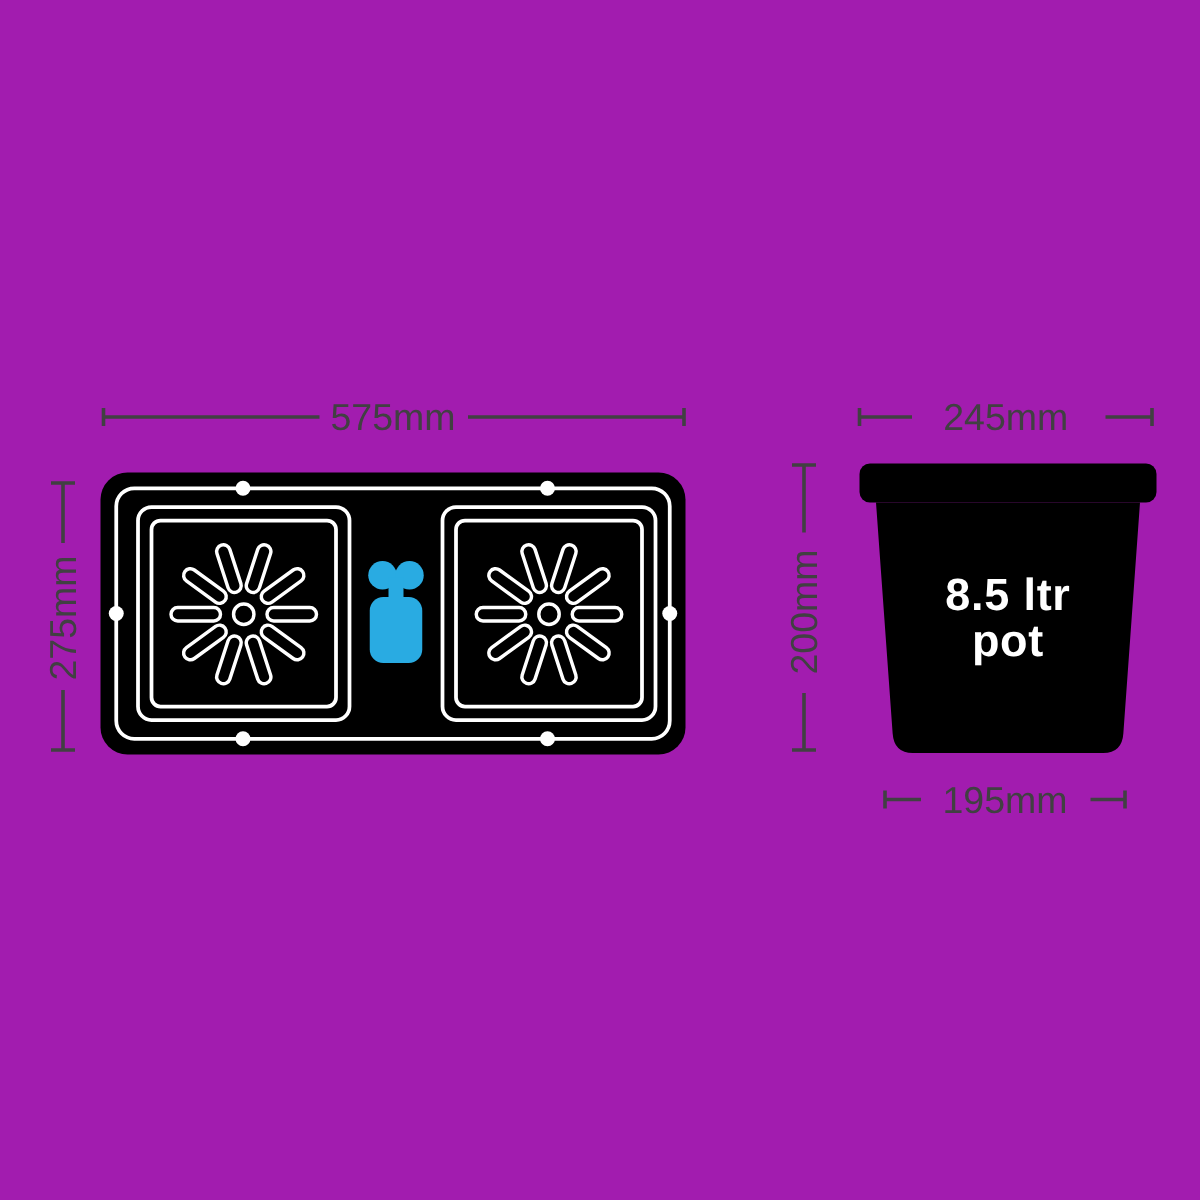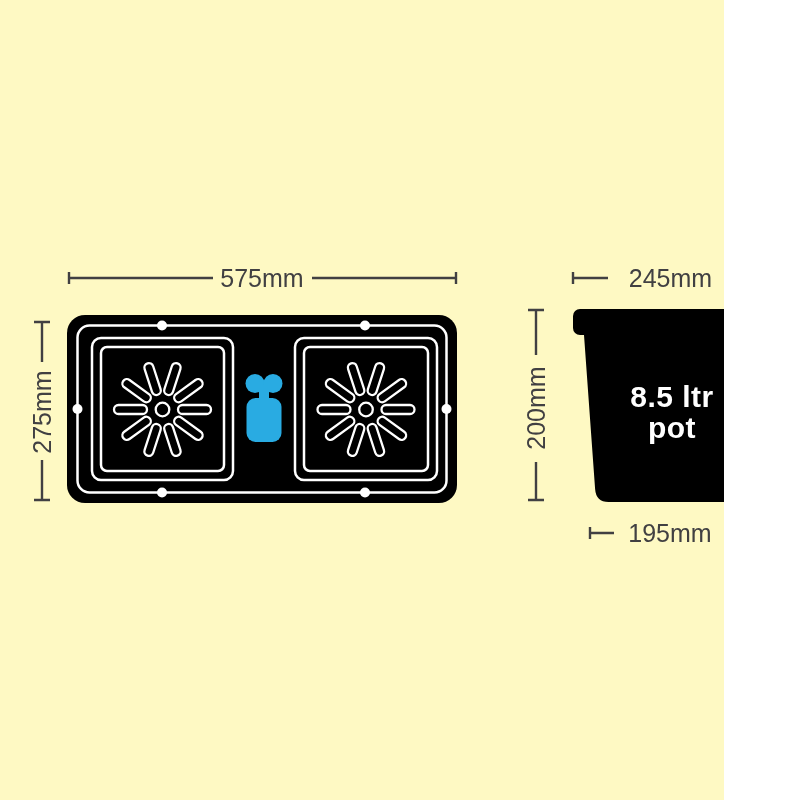--- a/index.html
+++ b/index.html
@@ -1,17 +1,17 @@
 <!DOCTYPE html>
 <html><head>
 <meta charset="utf-8">
 <style>
   html,body{margin:0;padding:0;background:#fff;}
   .canvas{
-    position:relative;width:724px;height:800px;background:#fef9c3;
+    position:relative;width:800px;height:800px;background:#a21caf;
     font-family:"Liberation Sans", sans-serif;overflow:hidden;
   }
   svg{position:absolute;left:0;top:0;}
   .dim-line{stroke:#414042;stroke-width:2.4;fill:none;stroke-linecap:butt;}
   .dim-label{fill:#414042;font-size:25px;font-weight:400;}
   .white-line{stroke:#ffffff;stroke-width:2.5;fill:none;}
   .ink{fill:#000000;}
   .hole{fill:#ffffff;stroke:none;}
   .burst circle,.burst rect{fill:#000000;stroke:#ffffff;stroke-width:2.3;}
   .pot-label{fill:#ffffff;font-size:30px;font-weight:700;letter-spacing:0.5px;}

